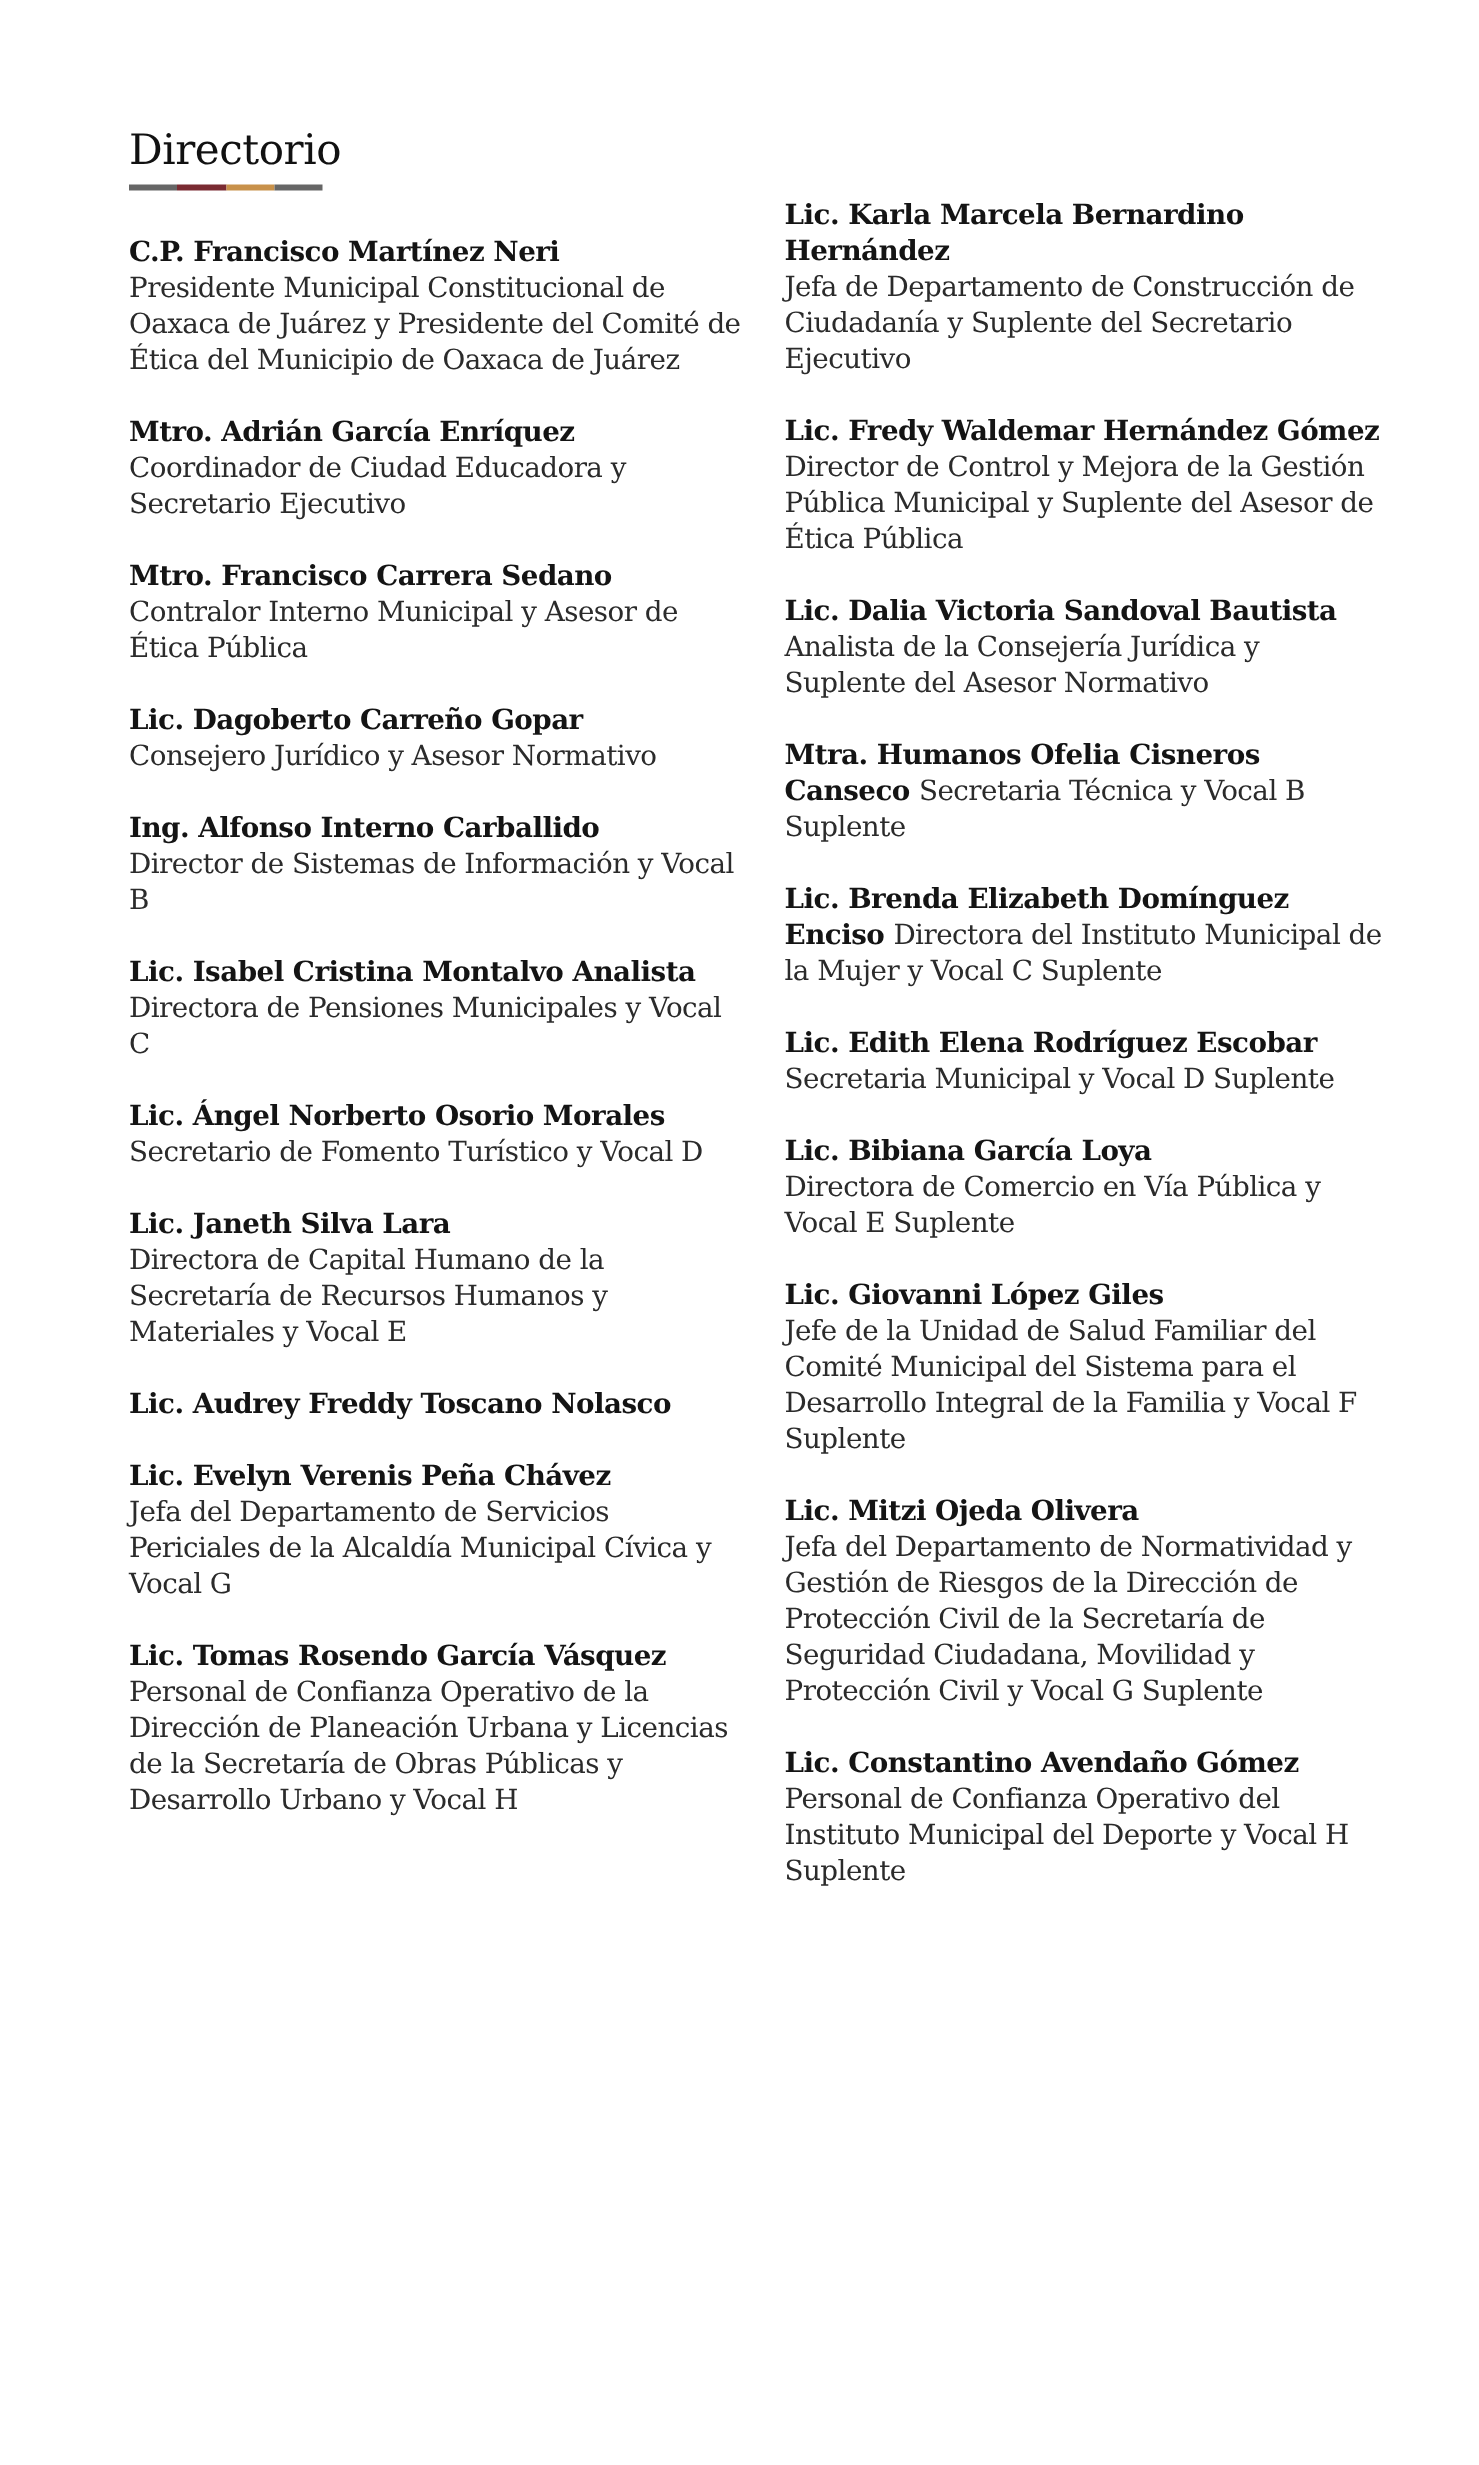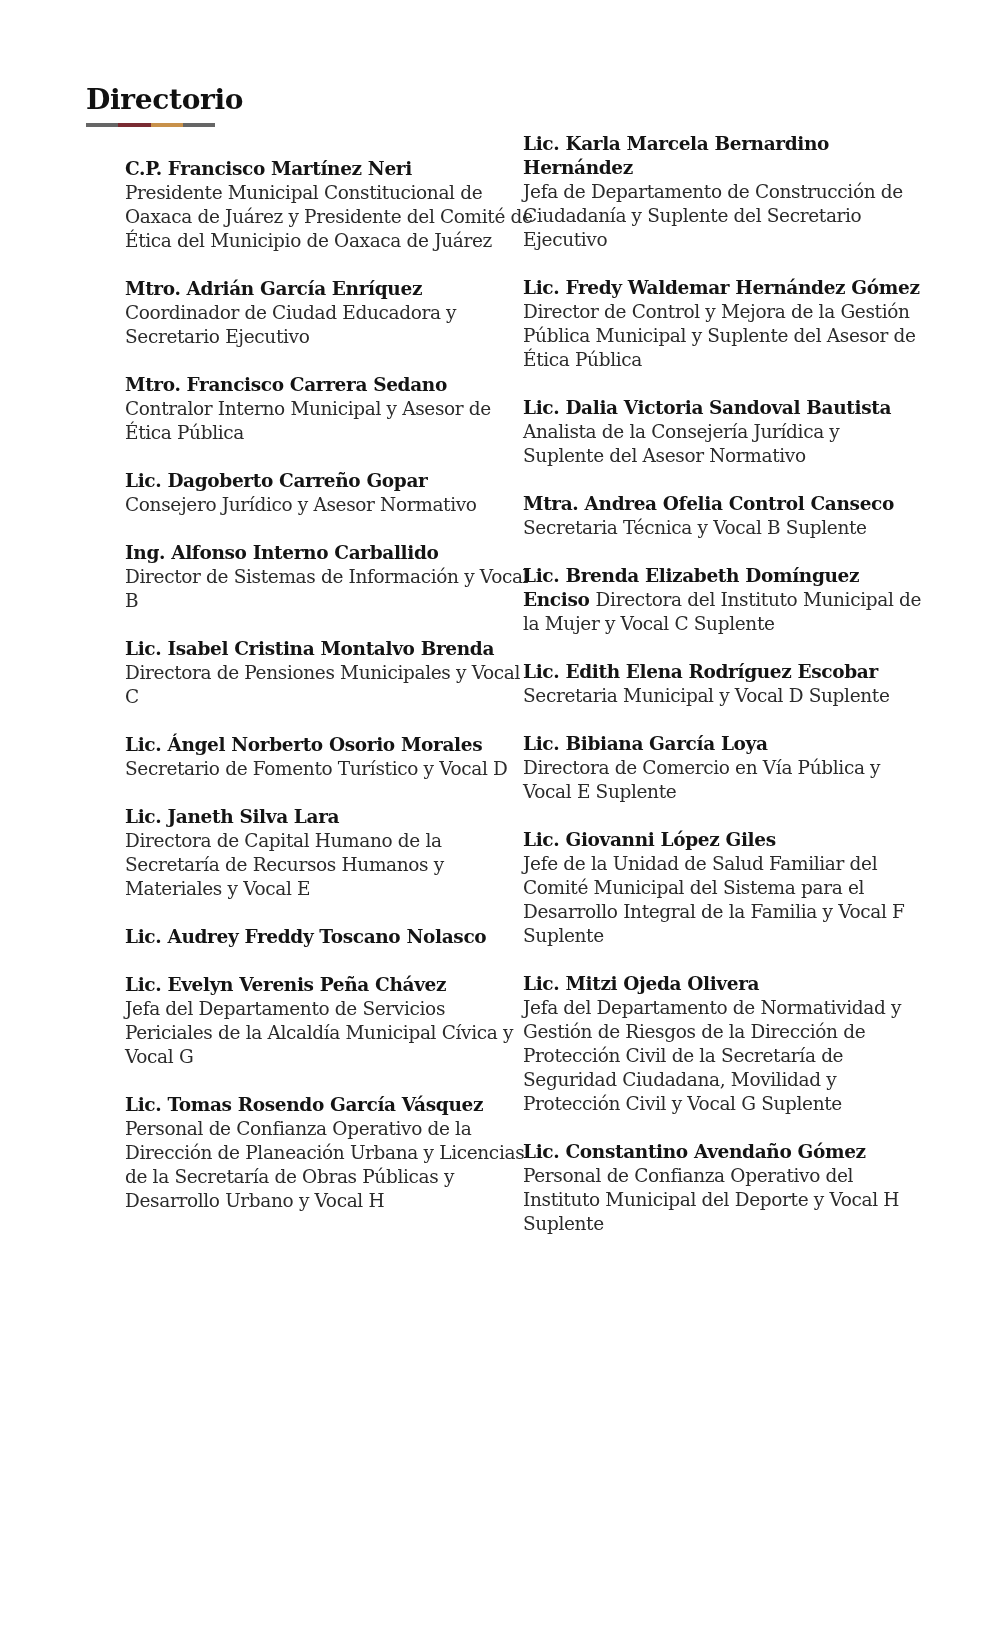--- a/index.html
+++ b/index.html
@@ -14,21 +14,21 @@
       overflow: hidden;
       color: #1a1a1a;
       font-family: "DejaVu Serif", "Liberation Serif", serif;
     }
     .page-title {
       position: absolute;
       left: 86px;
       top: 82px;
       margin: 0;
       font-family: "DejaVu Serif", serif;
-      font-weight: bold;
+      font-weight: normal;
       font-size: 28px;
       line-height: 36px;
       color: #111111;
       letter-spacing: -0.3px;
     }
     .title-rule {
       position: absolute;
       left: 86px;
       top: 123px;
       width: 129px;
@@ -36,21 +36,21 @@
       display: flex;
     }
     .title-rule span {
       flex: 1;
       height: 100%;
     }
     .column {
       position: absolute;
       width: 410px;
     }
-    .col-left { left: 86px; top: 157px; margin-left: 39px; }
+    .col-left { left: 86px; top: 157px; }
     .col-right { left: 523px; top: 132px; width: 400px; }
     .entry {
       margin: 0 0 24px 0;
       font-size: 18.5px;
       line-height: 24px;
       letter-spacing: -0.35px;
     }
     .entry .name {
       font-weight: bold;
       color: #141414;
@@ -90,21 +90,21 @@
   </p>
   <p class="entry block">
     <span class="name">Lic. Dagoberto Carreño Gopar</span>
     <span class="role">Consejero Jurídico y Asesor Normativo</span>
   </p>
   <p class="entry block">
     <span class="name">Ing. Alfonso Interno Carballido</span>
     <span class="role">Director de Sistemas de Información y Vocal B</span>
   </p>
   <p class="entry block">
-    <span class="name">Lic. Isabel Cristina Montalvo Brenda</span>
+    <span class="name">Lic. Isabel Cristina Montalvo Analista</span>
     <span class="role">Directora de Pensiones Municipales y Vocal C</span>
   </p>
   <p class="entry block">
     <span class="name">Lic. Ángel Norberto Osorio Morales</span>
     <span class="role">Secretario de Fomento Turístico y Vocal D</span>
   </p>
   <p class="entry block">
     <span class="name">Lic. Janeth Silva Lara</span>
     <span class="role">Directora de Capital Humano de la Secretaría de Recursos Humanos y Materiales y Vocal E</span>
   </p>
@@ -128,21 +128,21 @@
   </p>
   <p class="entry">
     <span class="name">Lic. Fredy Waldemar Hernández Gómez </span>
     <span class="role">Director de Control y Mejora de la Gestión Pública Municipal y Suplente del Asesor de Ética Pública</span>
   </p>
   <p class="entry block">
     <span class="name">Lic. Dalia Victoria Sandoval Bautista</span>
     <span class="role">Analista de la Consejería Jurídica y Suplente del Asesor Normativo</span>
   </p>
   <p class="entry">
-    <span class="name">Mtra. Andrea Ofelia Control Canseco </span>
+    <span class="name">Mtra. Humanos Ofelia Cisneros Canseco </span>
     <span class="role">Secretaria Técnica y Vocal B Suplente</span>
   </p>
   <p class="entry">
     <span class="name">Lic. Brenda Elizabeth Domínguez Enciso </span>
     <span class="role">Directora del Instituto Municipal de la Mujer y Vocal C Suplente</span>
   </p>
   <p class="entry block">
     <span class="name">Lic. Edith Elena Rodríguez Escobar</span>
     <span class="role">Secretaria Municipal y Vocal D Suplente</span>
   </p>

